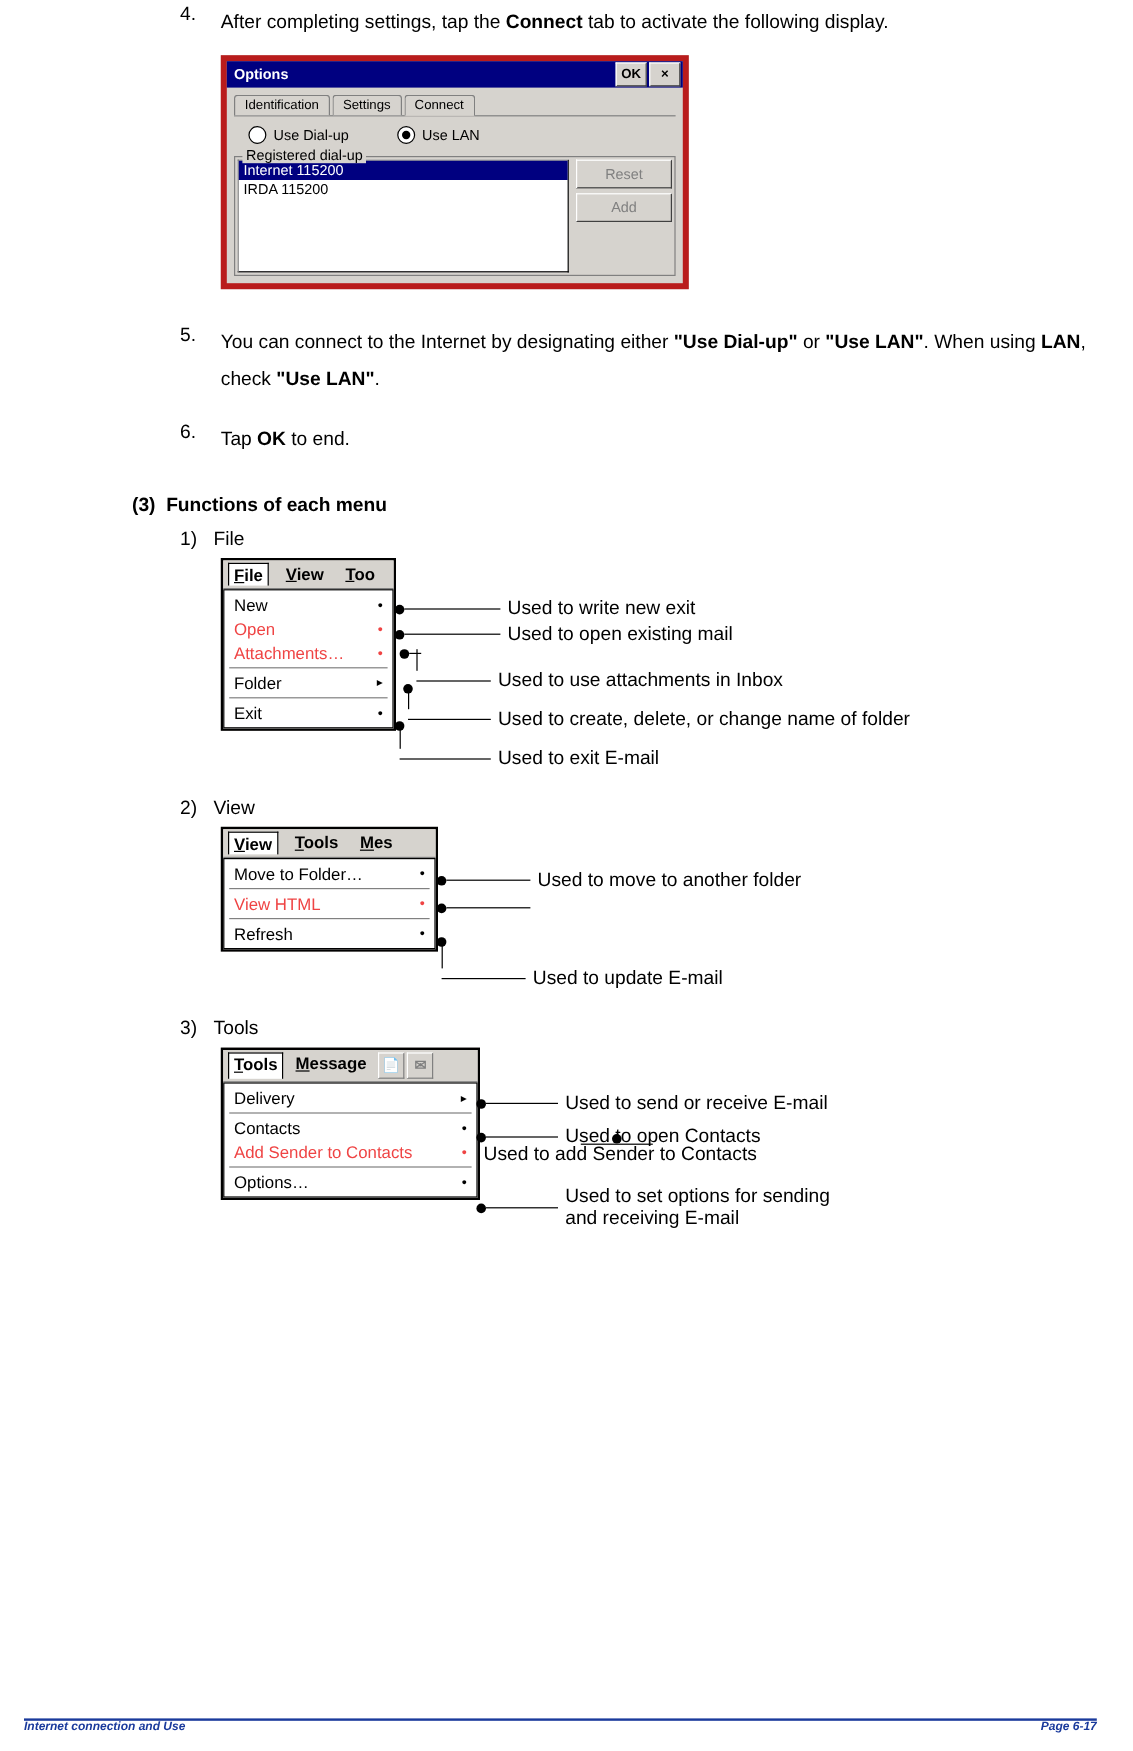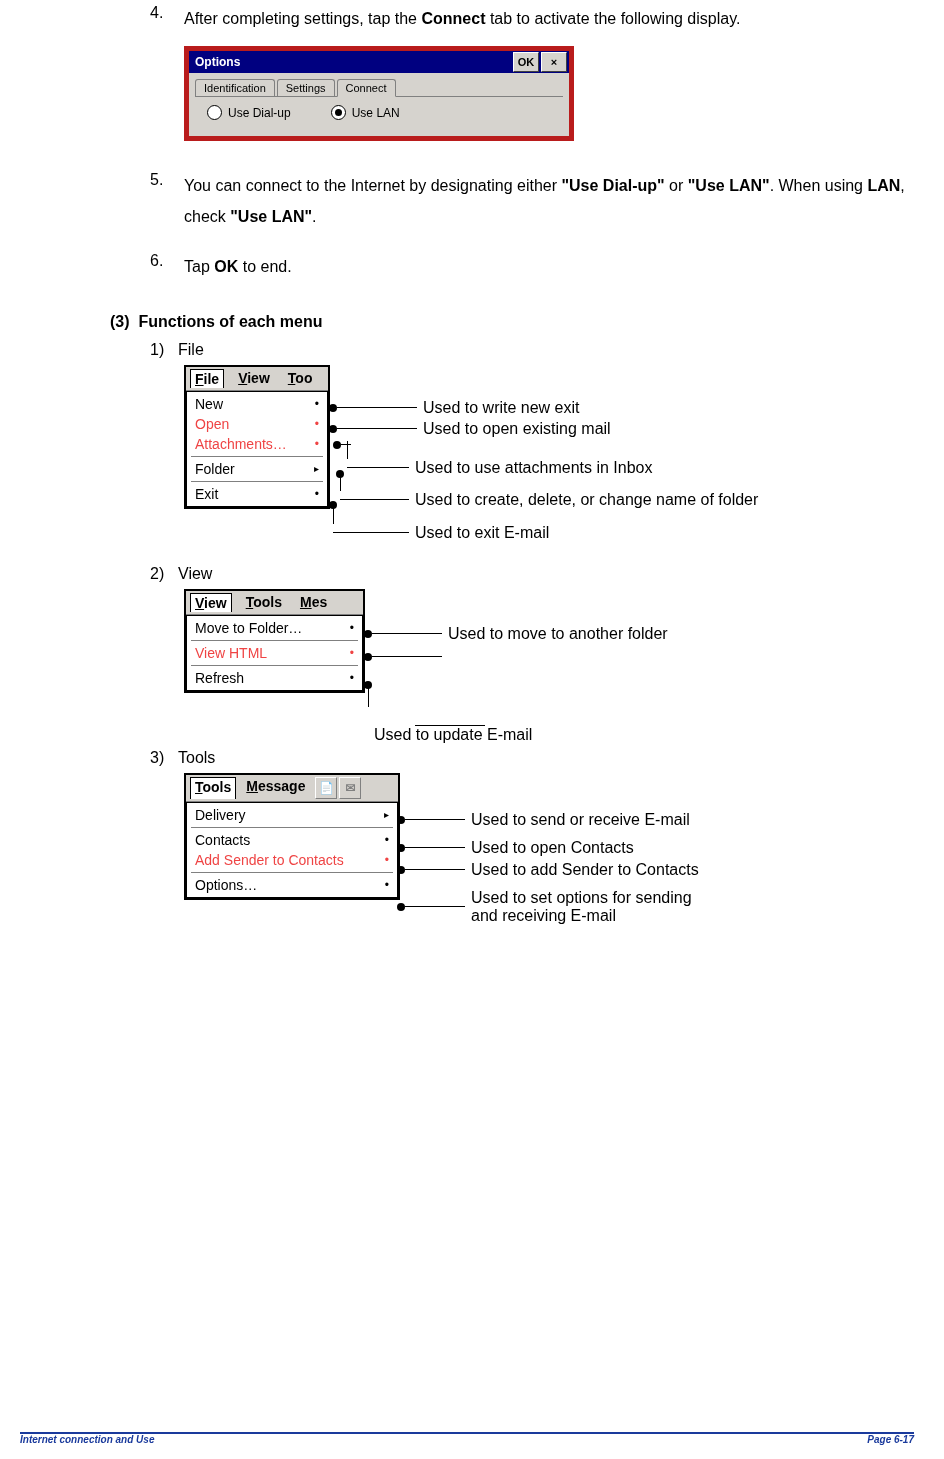--- a/index.html
+++ b/index.html
@@ -180,20 +180,33 @@
     <div class="radios">
       <span class="radio">
             <span class="rcirc"></span>
             <span>Use Dial-up</span>
           </span>
       <span class="radio">
             <span class="rcirc sel"></span>
             <span>Use LAN</span>
           </span>
     </div>
+    <div class="fieldset">
+      <span class="legend">Registered dial-up</span>
+      <div class="listrow">
+        <div class="listbox">
+          <div class="listitem selected">Internet 115200</div>
+          <div class="listitem">IRDA 115200</div>
+        </div>
+        <div class="btnstack">
+          <div class="winbtn">Reset</div>
+          <div class="winbtn">Add</div>
+        </div>
+      </div>
+    </div>
   </div>
 </div>
 
 <div class="ol-item" style="margin-top:30px;">
   <div class="num">5.</div>
   <div class="itxt">
     <span>You can connect to the Internet by designating either </span><span class="bold">"Use Dial-up"</span><span> or </span><span class="bold">"Use LAN"</span><span>. When using </span><span class="bold">LAN</span><span>, check </span><span class="bold">"Use LAN"</span><span>.</span>
   </div>
 </div>
 
@@ -321,21 +334,21 @@
   <div class="annot" style="left:180px; top:64px;">
         <span class="bul"></span>
         <span class="hline" style="width:70px;"></span>
   </div>
   <div class="annot" style="left:180px; top:92px;">
         <span class="bul"></span>
       </div>
   <div class="annot" style="left:184px; top:95px;">
         <span class="vline" style="height:23px;"></span>
       </div>
-  <div class="annot" style="left:184px; top:136px;flex-direction:column;">
+  <div class="annot" style="left:184px; top:118px;">
         <span class="hline" style="width:70px;"></span>
         <span class="lbl">Used to update E-mail</span>
       </div>
 </div>
 
 <div class="sub">
   <span class="subn">3)</span><span>Tools</span>
 </div>
 <div class="menu-wrap" style="height:175px;">
   <div class="menushot tools">
@@ -371,21 +384,21 @@
   <div class="annot" style="left:213px; top:38px;">
         <span class="bul"></span>
         <span class="hline" style="width:60px;"></span>
         <span class="lbl">Used to send or receive E-mail</span>
       </div>
   <div class="annot" style="left:213px; top:66px;">
         <span class="bul"></span>
         <span class="hline" style="width:60px;"></span>
         <span class="lbl">Used to open Contacts</span>
       </div>
-  <div class="annot" style="left:213px; top:88px;">
+  <div class="annot" style="left:213px; top:72px;flex-direction:column;">
         <span class="bul"></span>
         <span class="hline" style="width:60px;"></span>
         <span class="lbl">Used to add Sender to Contacts</span>
       </div>
   <div class="annot" style="left:213px; top:116px;">
         <span class="bul"></span>
         <span class="hline" style="width:60px;"></span>
     <span class="lbl">
       <span>Used to set options for sending</span><br><span>and receiving E-mail</span>
     </span>

